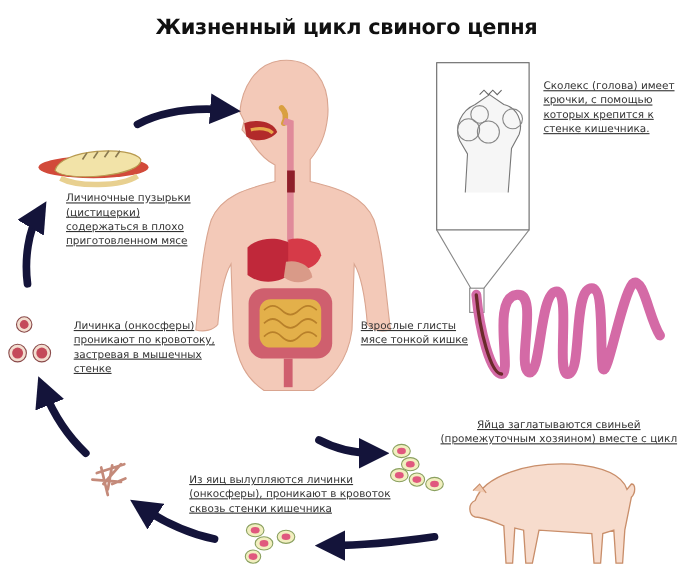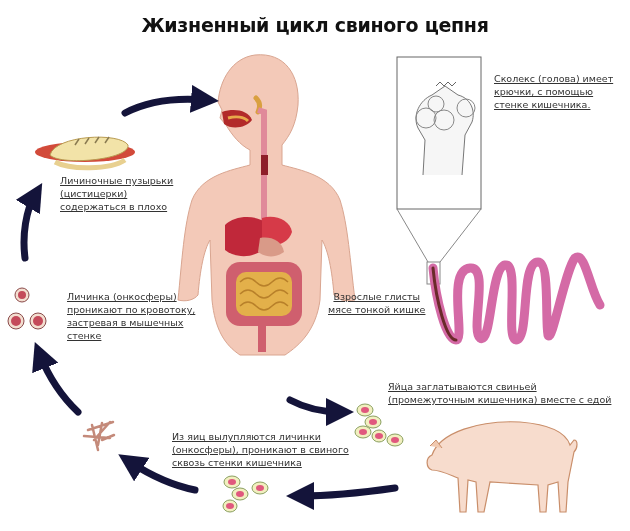--- a/index.html
+++ b/index.html
@@ -109,43 +109,45 @@
     <path d="M78,412 C60,395 48,375 40,355" stroke-width="7" marker-end="url(#ah)"></path>
     <path d="M195,490 C170,485 150,475 130,462" stroke-width="7" marker-end="url(#ah)"></path>
     <path d="M395,488 C360,493 330,496 300,496" stroke-width="7" marker-end="url(#ah)"></path>
     <path d="M290,400 C305,408 320,412 340,412" stroke-width="7" marker-end="url(#ah)"></path>
   </g>
 </svg>
 
 <div class="cap" style="left:494px;top:72px;">
   <div>Сколекс (голова) имеет</div>
   <div>крючки, с помощью</div>
+  <div>которых крепится к</div>
   <div>стенке кишечника.</div>
 </div>
 
 <div class="cap" style="left:60px;top:174px;">
   <div>Личиночные пузырьки</div>
   <div>(цистицерки)</div>
   <div>содержаться в плохо</div>
+  <div>приготовленном мясе</div>
 </div>
 
 <div class="cap" style="left:67px;top:290px;">
   <div>Личинка (онкосферы)</div>
   <div>проникают по кровотоку,</div>
   <div>застревая в мышечных</div>
   <div>стенке</div>
 </div>
 
-<div class="cap" style="left:328px;top:290px;text-align:center;">
+<div class="cap" style="left:328px;top:290px;">
   <div>Взрослые глисты</div>
   <div>мясе тонкой кишке</div>
 </div>
 
-<div class="cap" style="left:388px;top:380px;width:240px;">
+<div class="cap" style="left:388px;top:380px;text-align:center;width:240px;">
   <div>Яйца заглатываются свиньей</div>
-  <div>(промежуточным кишечника) вместе с едой</div>
+  <div>(промежуточным хозяином) вместе с цикл</div>
 </div>
 
 <div class="cap" style="left:172px;top:430px;">
   <div>Из яиц вылупляются личинки</div>
-  <div>(онкосферы), проникают в свиного</div>
+  <div>(онкосферы), проникают в кровоток</div>
   <div>сквозь  стенки кишечника</div>
 </div>
 
 </body></html>

